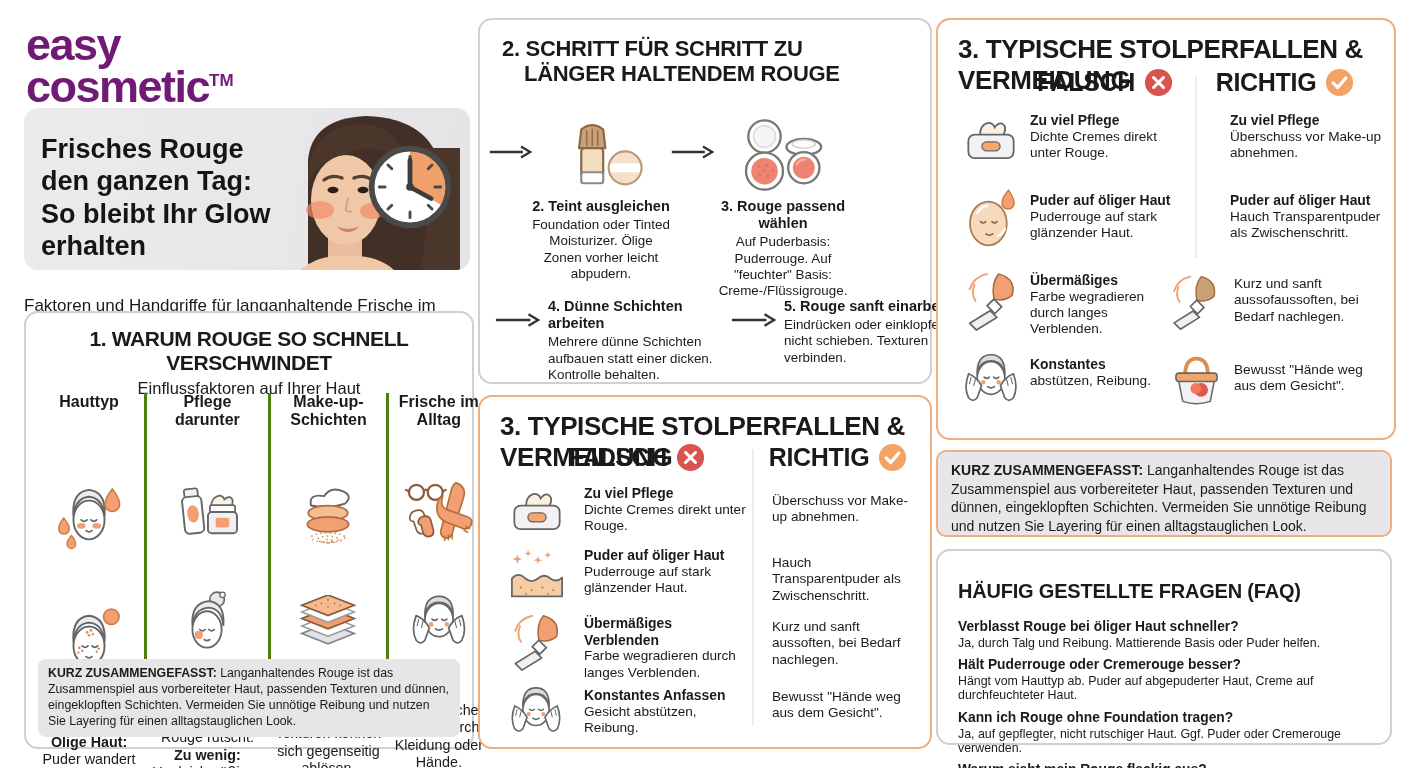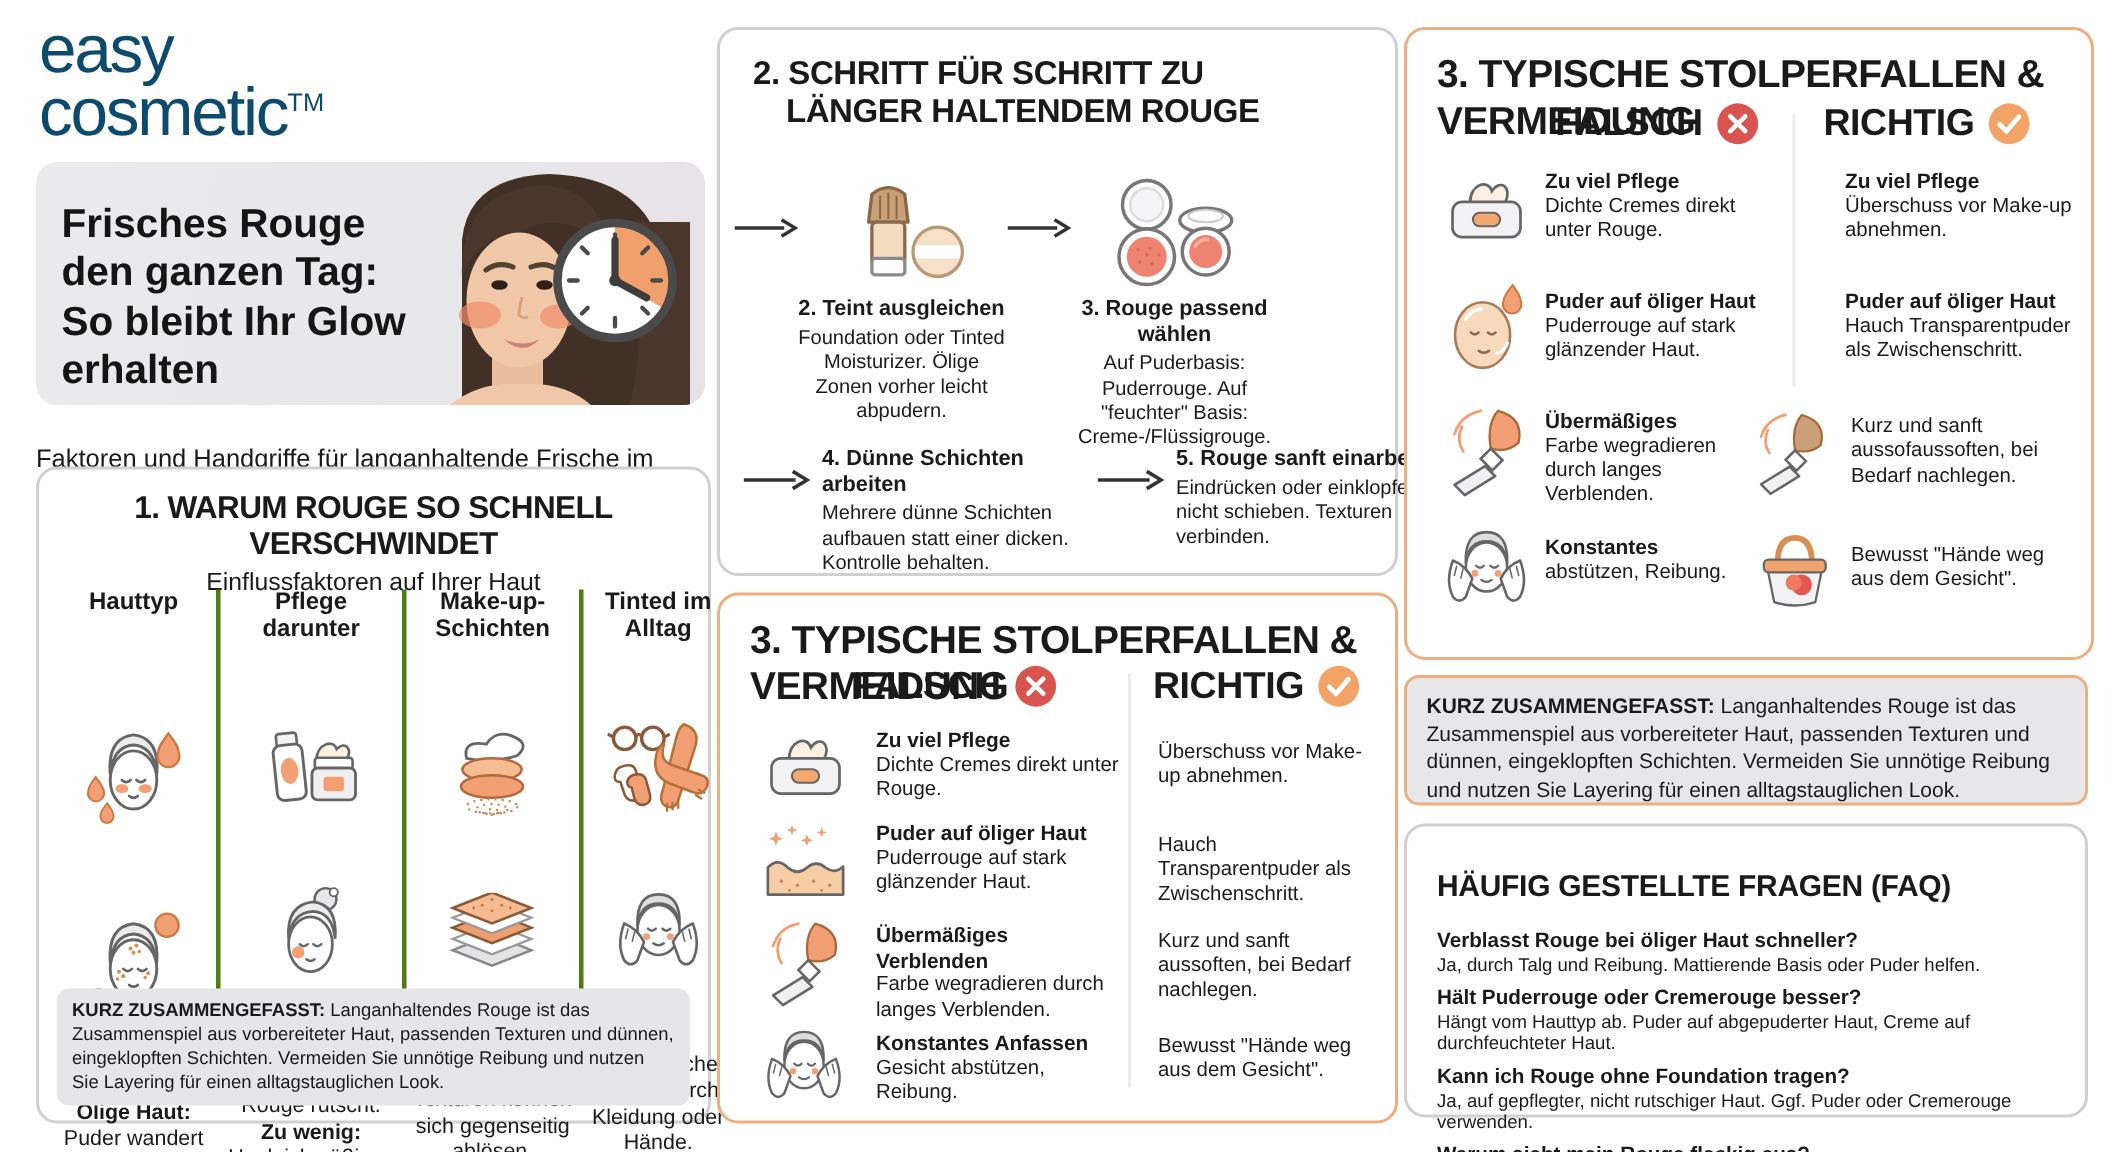--- a/index.html
+++ b/index.html
@@ -3,22 +3,22 @@
 <meta charset="utf-8">
 <style>
   html,body{margin:0;padding:0;background:#fff;}
   .stage{position:relative;width:1408px;height:768px;background:#ffffff;overflow:hidden;
          font-family:"Liberation Sans",sans-serif;color:#1a1a1a;}
   .card{position:absolute;background:#fff;border-radius:14px;}
   .b-gray{border:2px solid #cfcfd4;}
   .b-orange{border:2px solid #edae80;}
 
   
-  .logo{position:absolute;left:26px;top:12px;font-size:45px;font-weight:400;line-height:0.94;
-        letter-spacing:-1.5px;color:#0c4a6e;}
+  .logo{position:absolute;left:26px;top:24px;font-size:45px;font-weight:700;line-height:0.94;
+        letter-spacing:-1.5px;color:#701a75;}
   .logo sup{font-size:17px;letter-spacing:0;}
 
   
   .hero{position:absolute;left:24px;top:108px;width:446px;height:162px;border-radius:14px;
         overflow:hidden;background:linear-gradient(100deg,#ebebed,#e5e3e5);}
   .hero-photo{position:absolute;right:0;top:0;}
   .hero-title{position:absolute;left:17px;top:25px;font-size:27px;font-weight:700;line-height:1.2;color:#151515;}
   .hero-clock{position:absolute;right:14px;top:33px;}
   .intro{position:absolute;left:24px;top:279px;width:446px;font-size:17px;}
 
@@ -368,21 +368,21 @@
         <div class="col-ic">
             <svg width="64" height="60" viewBox="0 0 68 64">
               <use href="#sym-sheets"></use>
             </svg>
           </div>
         <div class="col-cap">
           <span>Unterschiedliche Texturen können sich gegenseitig ablösen.</span>
         </div>
       </div>
       <div class="col">
-        <div class="col-h">Tinted im Alltag</div>
+        <div class="col-h">Frische im Alltag</div>
         <div class="col-ic">
             <svg width="72" height="62" viewBox="0 0 76 66">
               <use href="#sym-clothes"></use>
             </svg>
           </div>
         <div class="col-ic">
             <svg width="64" height="58" viewBox="0 0 72 66">
               <use href="#sym-facerub"></use>
             </svg>
           </div>

